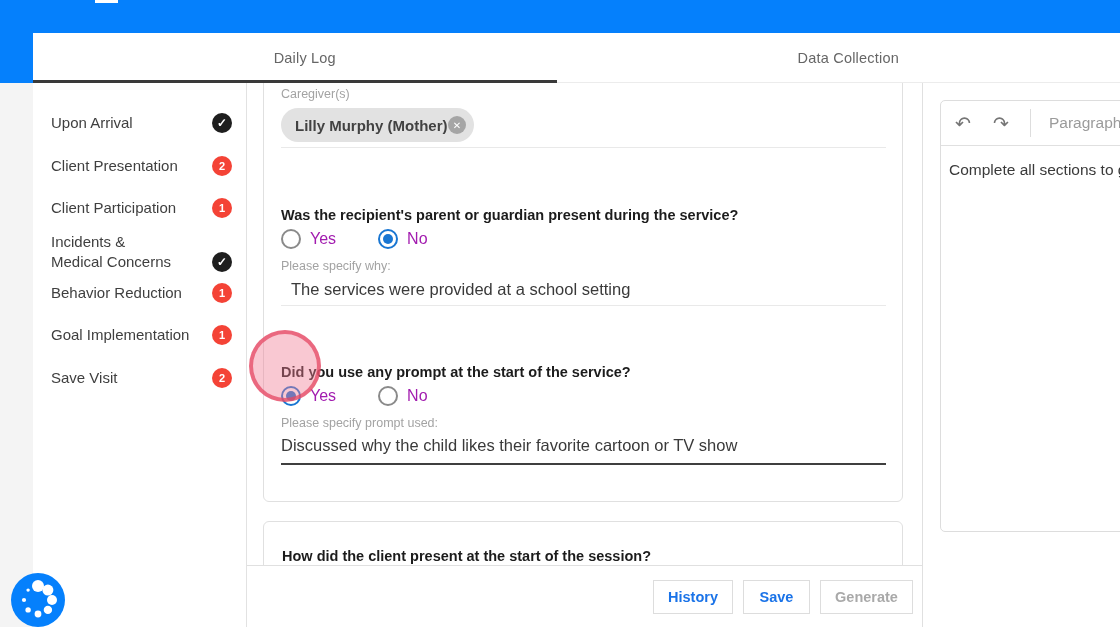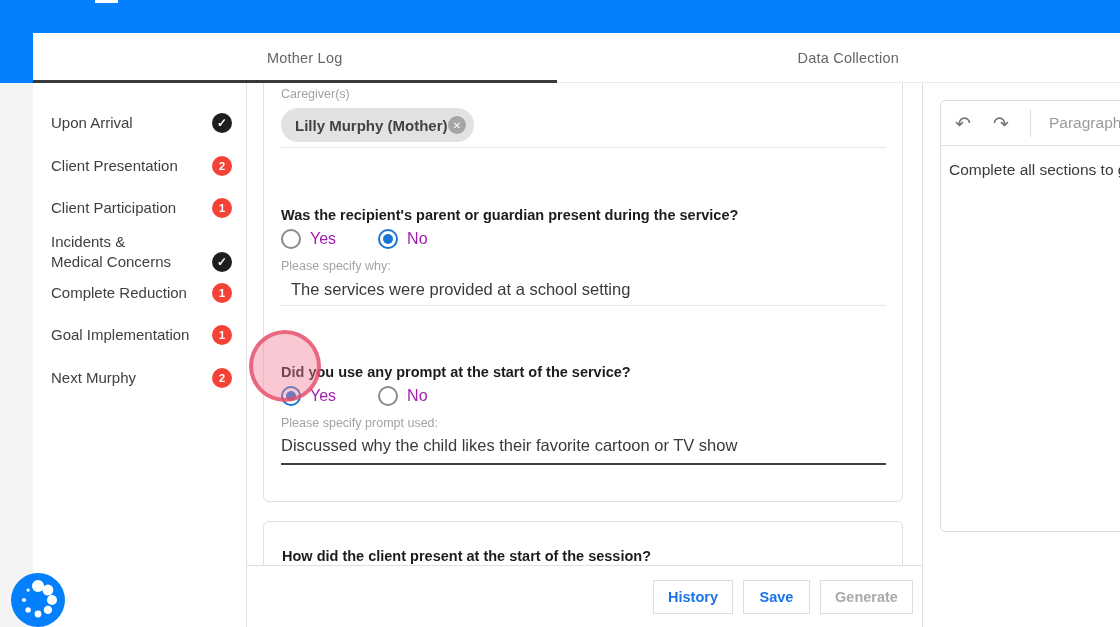--- a/index.html
+++ b/index.html
@@ -95,21 +95,21 @@
 <body>
 
 <div class="screen">
 
   <div class="topbar">
     <div class="top-notch"></div>
   </div>
   <div class="blue-corner"></div>
 
   <div class="tabbar">
-    <div class="tab">Mother Log</div>
+    <div class="tab">Daily Log</div>
     <div class="tab">Data Collection</div>
     <div class="tab-indicator"></div>
   </div>
 
   <div class="gutter"></div>
 
   <div class="sidebar">
     <div class="side-item" style="top:28px">
       <span class="side-label">Upon Arrival</span>
       <span class="side-badge" data-type="done">✓</span>
@@ -120,29 +120,29 @@
     </div>
     <div class="side-item" style="top:113px">
       <span class="side-label">Client Participation</span>
       <span class="side-badge" data-type="count">1</span>
     </div>
     <div class="side-item tall" style="top:145px">
       <span class="side-label">Incidents &amp; Medical Concerns</span>
       <span class="side-badge" data-type="done">✓</span>
     </div>
     <div class="side-item" style="top:198px">
-      <span class="side-label">Complete Reduction</span>
+      <span class="side-label">Behavior Reduction</span>
       <span class="side-badge" data-type="count">1</span>
     </div>
     <div class="side-item" style="top:240px">
       <span class="side-label">Goal Implementation</span>
       <span class="side-badge" data-type="count">1</span>
     </div>
     <div class="side-item" style="top:283px">
-      <span class="side-label">Next Murphy</span>
+      <span class="side-label">Save Visit</span>
       <span class="side-badge" data-type="count">2</span>
     </div>
   </div>
 
   <div class="main">
     <div class="card1"></div>
 
     <div class="abs field-label" style="left:34px; top:4px;">Caregiver(s)</div>
 
     <div class="abs chip" style="left:34px; top:25px;">

